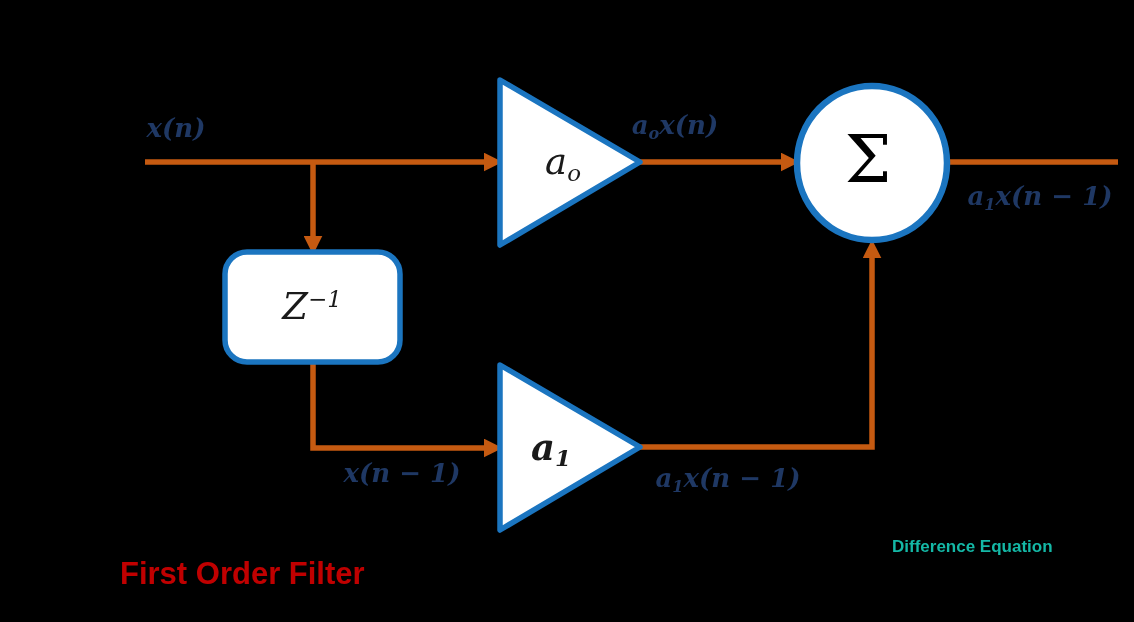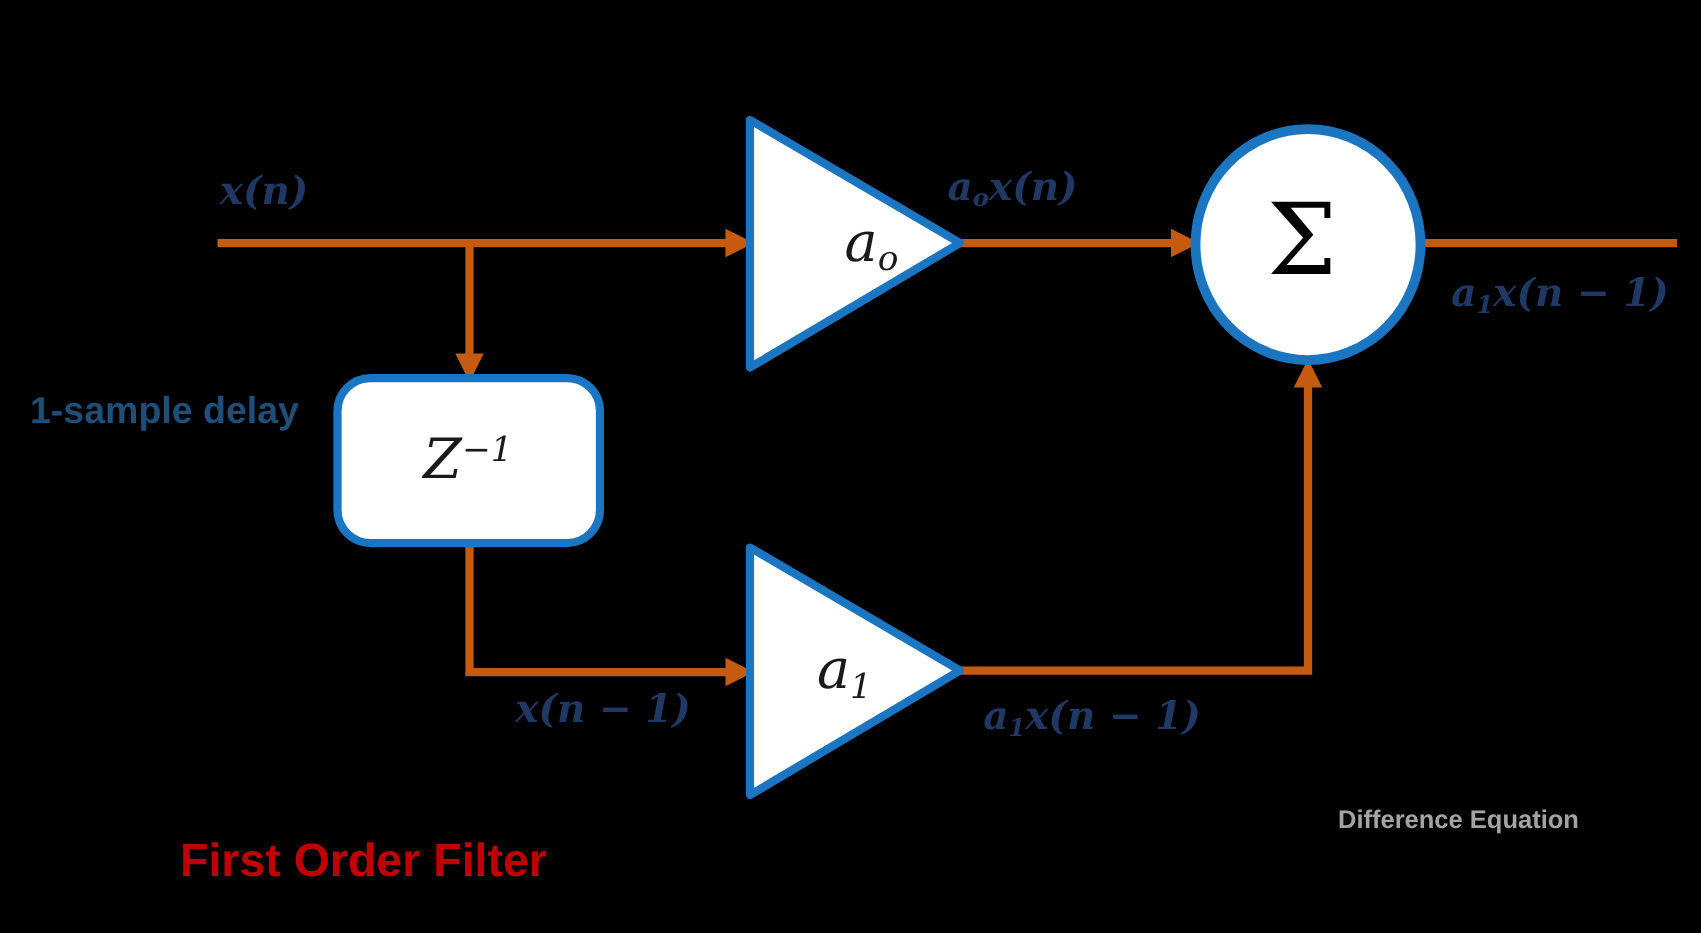--- a/index.html
+++ b/index.html
@@ -38,21 +38,21 @@
   .note{
     color:#1F4E79;font-weight:bold;font-size:25px;
     font-family:"Liberation Sans",sans-serif;
   }
   .red-title{
     color:#C00000;font-weight:bold;font-size:31px;
     font-family:"Liberation Sans",sans-serif;
     margin-left:28px;
   }
   .red-caption{
-    color:#a3a3a3;font-weight:bold;font-size:17px;
+    color:#14b8a6;font-weight:bold;font-size:17px;
     font-family:"Liberation Sans",sans-serif;
   }
   .out-label{line-height:33px;}
 </style>
 </head>
 <body>
 
 <div class="stage">
 
   <svg width="1134" height="622" viewBox="0 0 1134 622">
@@ -71,43 +71,42 @@
 
     <rect class="shape" x="225" y="252" width="175" height="110" rx="22"></rect>
     <polygon class="shape" points="500,80 640,162 500,245"></polygon>
     <polygon class="shape" points="500,365 640,447 500,530"></polygon>
     <ellipse class="shape sumcircle" cx="872" cy="163" rx="75" ry="77"></ellipse>
   </svg>
 
   <div class="lbl shape-lbl" style="left:312px;top:306px;">
     <span>Z</span><span class="sup">−1</span>
   </div>
-  <div class="lbl shape-lbl" style="left:581px;top:163px;text-align:center;">
+  <div class="lbl shape-lbl" style="left:563px;top:163px;text-align:center;">
     <span>a</span><span class="sub">o</span>
   </div>
-  <div class="lbl shape-lbl" style="left:563px;top:448px;">
+  <div class="lbl shape-lbl" style="left:551px;top:448px;font-weight:bold;">
     <span>a</span><span class="sub">1</span>
   </div>
   <div class="lbl sigma" style="left:868px;top:163px;">Σ</div>
 
   <div class="lbl math" style="left:176px;top:113px;">x(n)</div>
 
   <div class="lbl math" style="left:675px;top:110px;">
     <span>a</span><span class="sub">o</span><span>x(n)</span>
   </div>
 
   <div class="lbl math" style="left:402px;top:458px;">x(n − 1)</div>
 
   <div class="lbl math" style="left:728px;top:463px;">
     <span>a</span><span class="sub">1</span><span>x(n − 1)</span>
   </div>
 
   <div class="lbl math out-label" style="left:1040px;top:180px;">
     <div><span>a</span><span class="sub">1</span><span>x(n − 1)</span></div>
   </div>
 
-  <div class="lbl note" style="left:20px;top:260px;">1-sample delay</div>
 
   <div class="lbl red-title" style="left:92px;top:556px;">First Order Filter</div>
 
   <div class="lbl red-caption" style="left:892px;top:537px;">Difference Equation</div>
 
 </div>
 
 </body></html>

